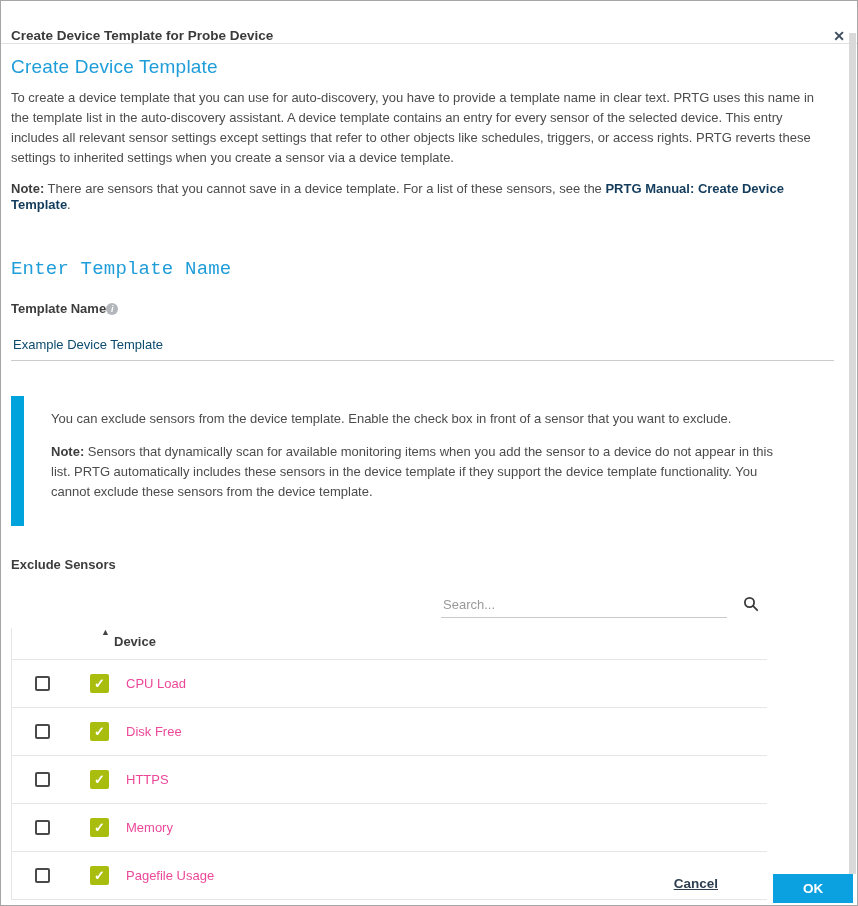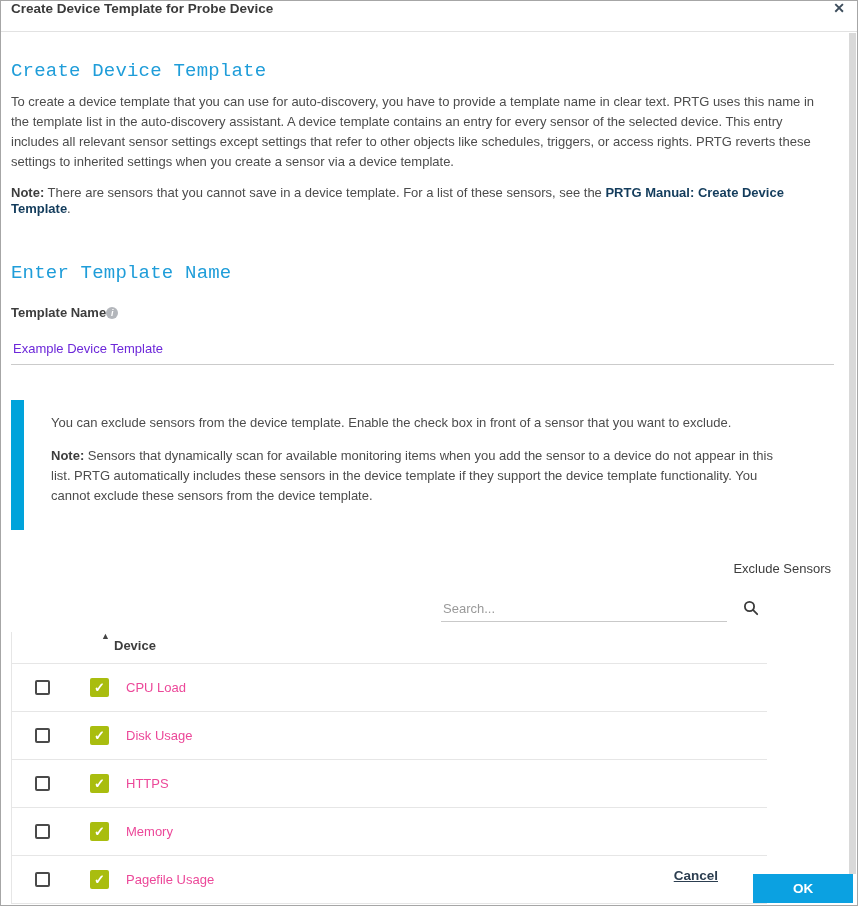--- a/index.html
+++ b/index.html
@@ -11,23 +11,23 @@
   }
   .dialog {
     width: 858px; height: 906px;
     border: 1px solid #a6a6a6;
     background: #fff;
     position: relative;
     overflow: hidden;
   }
   
   .titlebar {
-    height: 31px;
+    height: 43px;
     border-bottom: 1px solid #e2e2e2;
-    display: flex; align-items: flex-start; justify-content: space-between;
+    display: flex; align-items: flex-end; justify-content: space-between;
     padding: 0 12px 0 10px;
   }
   .titlebar .title {
     font-size: 13.5px; font-weight: bold; color: #3b3b3b;
   }
   .close-x {
     font-size: 14px; font-weight: bold; color: #3d4d5c;
     cursor: pointer; line-height: 1;
   }
   
@@ -35,21 +35,21 @@
     position: absolute; top: 32px; right: 1px;
     width: 7px; height: 841px;
     background: #d9d9d9;
   }
   
   .content { padding: 0 26px 0 10px; }
   h2.section-heading {
     font-size: 19px; font-weight: 400; color: #1f9dd9;
     letter-spacing: 0.2px;
   }
-  .intro-heading { margin-top: 28px; font-family: Liberation Mono, monospace; }
+  .intro-heading { margin-top: 12px; }
   .intro-body {
     margin-top: 10px;
     font-size: 13px; line-height: 20px; color: #4c4c4c;
     max-width: 832px;
   }
   .note-line { margin-top: 13px; font-size: 13px; line-height: 16px; color: #4c4c4c; }
   .b { font-weight: bold; color: #3d3d3d; }
   .link-navy { font-weight: bold; color: #133c5c; cursor: pointer; }
   .u { text-decoration: underline; }
 
@@ -64,41 +64,41 @@
     display: inline-flex; align-items: center; justify-content: center;
     cursor: pointer;
   }
   .template-input {
     display: block;
     margin-top: 16px;
     width: 823px;
     border: none; border-bottom: 1px solid #cbcbcb;
     outline: none;
     font-family: "Liberation Sans", sans-serif;
-    font-size: 13px; color: #6d28d9;
+    font-size: 13px; color: #0c4a6e;
     padding: 5px 2px 8px 2px;
     background: transparent;
   }
 
   
   .info-box {
     margin-top: 35px;
     display: flex;
     min-height: 130px;
   }
   .info-box-bar { width: 13px; background: #00a3db; flex: 0 0 13px; }
   .info-box-body { padding: 13px 30px 16px 27px; }
   .info-box-body p { font-size: 13px; line-height: 20px; color: #4c4c4c; }
   .info-box-body p + p { margin-top: 13px; }
   .info-box-body { max-width: 790px; }
 
   
   .exclude-label {
     margin-top: 31px;
-    font-size: 13px; font-weight: normal; color: #3d3d3d; text-align: right;
+    font-size: 13px; font-weight: bold; color: #3d3d3d;
   }
   .search-row {
     margin-top: 22px;
     margin-left: 430px;
     width: 318px;
     display: flex; align-items: flex-end; gap: 16px;
   }
   .search-input {
     flex: 1;
     border: none; border-bottom: 1px solid #c9c9c9;
@@ -151,27 +151,27 @@
     margin-left: 17px;
     font-size: 13px; color: #ec4899;
   }
 
   
   .footer {
     position: absolute; left: 0; right: 0; bottom: 0;
     height: 45px;
   }
   .cancel-link {
-    position: absolute; right: 139px; bottom: 22px;
+    position: absolute; right: 139px; bottom: 14px;
     font-size: 13.5px; font-weight: bold; color: #2c3e50;
     text-decoration: underline; cursor: pointer;
   }
   .ok-button {
     position: absolute; right: 4px; bottom: 2px;
-    width: 100px; height: 29px;
+    width: 80px; height: 29px;
     background: #0ba1e1; color: #fff;
     border: none; border-radius: 0;
     font-family: "Liberation Sans", sans-serif;
     font-size: 13.5px; font-weight: bold;
     cursor: pointer;
     margin-left: 22px;
   }
 </style>
 </head>
 <body>
@@ -230,21 +230,21 @@
 
       <div class="sensor-row">
         <div class="row-checkbox"></div>
         <div class="sensor-chip">✓</div>
         <span class="sensor-name">CPU Load</span>
       </div>
 
       <div class="sensor-row">
         <div class="row-checkbox"></div>
         <div class="sensor-chip">✓</div>
-        <span class="sensor-name">Disk Usage</span>
+        <span class="sensor-name">Disk Free</span>
       </div>
 
       <div class="sensor-row">
         <div class="row-checkbox"></div>
         <div class="sensor-chip">✓</div>
         <span class="sensor-name">HTTPS</span>
       </div>
 
       <div class="sensor-row">
         <div class="row-checkbox"></div>

